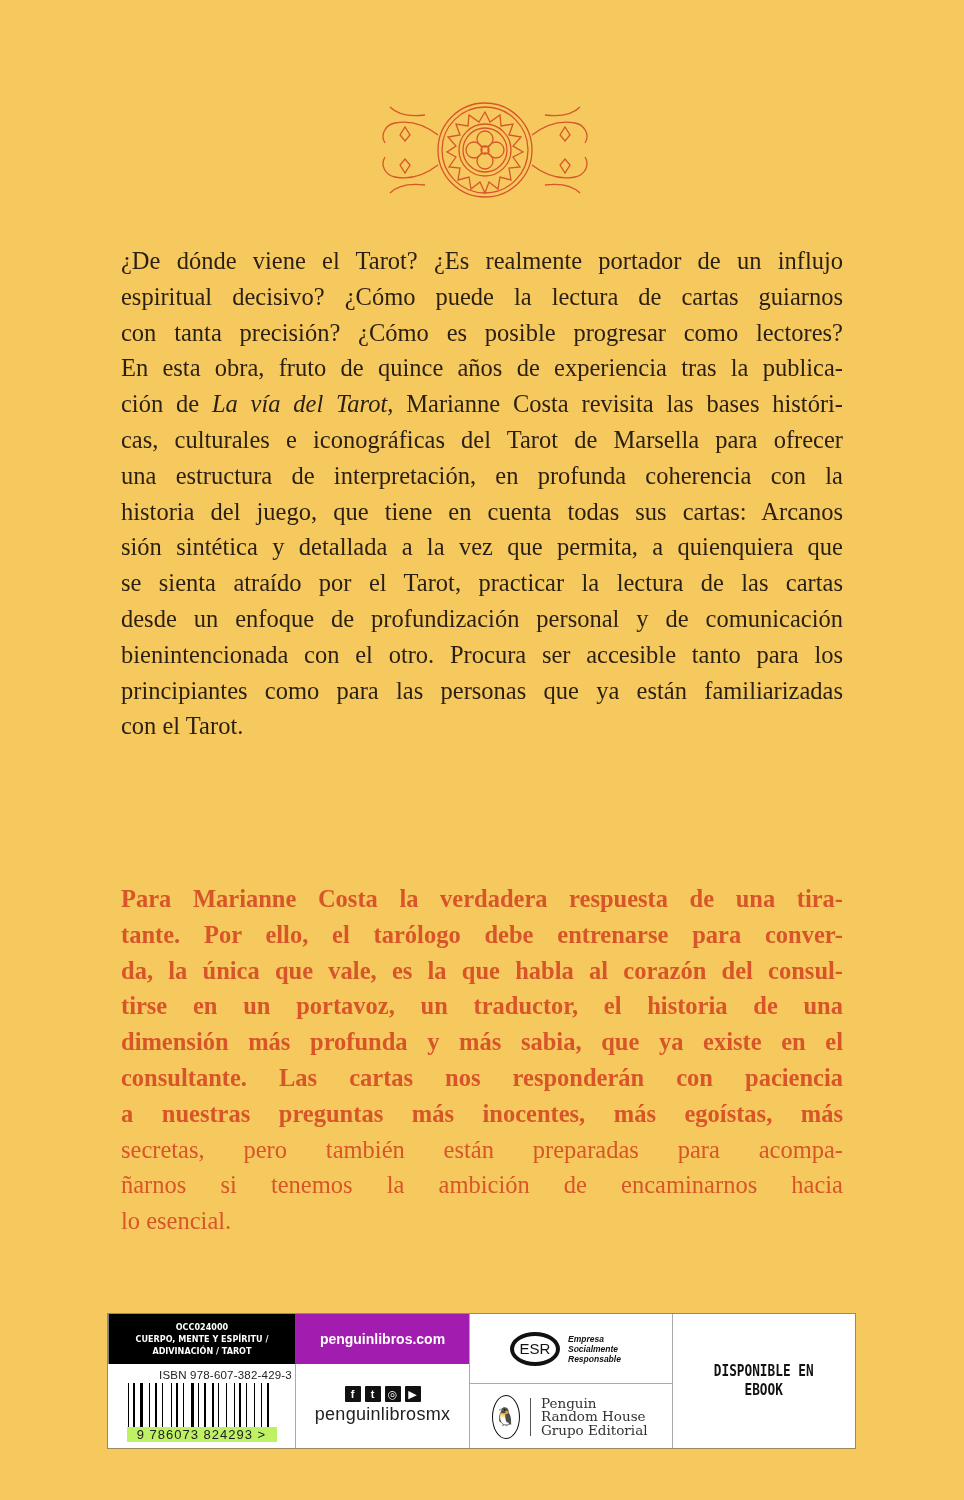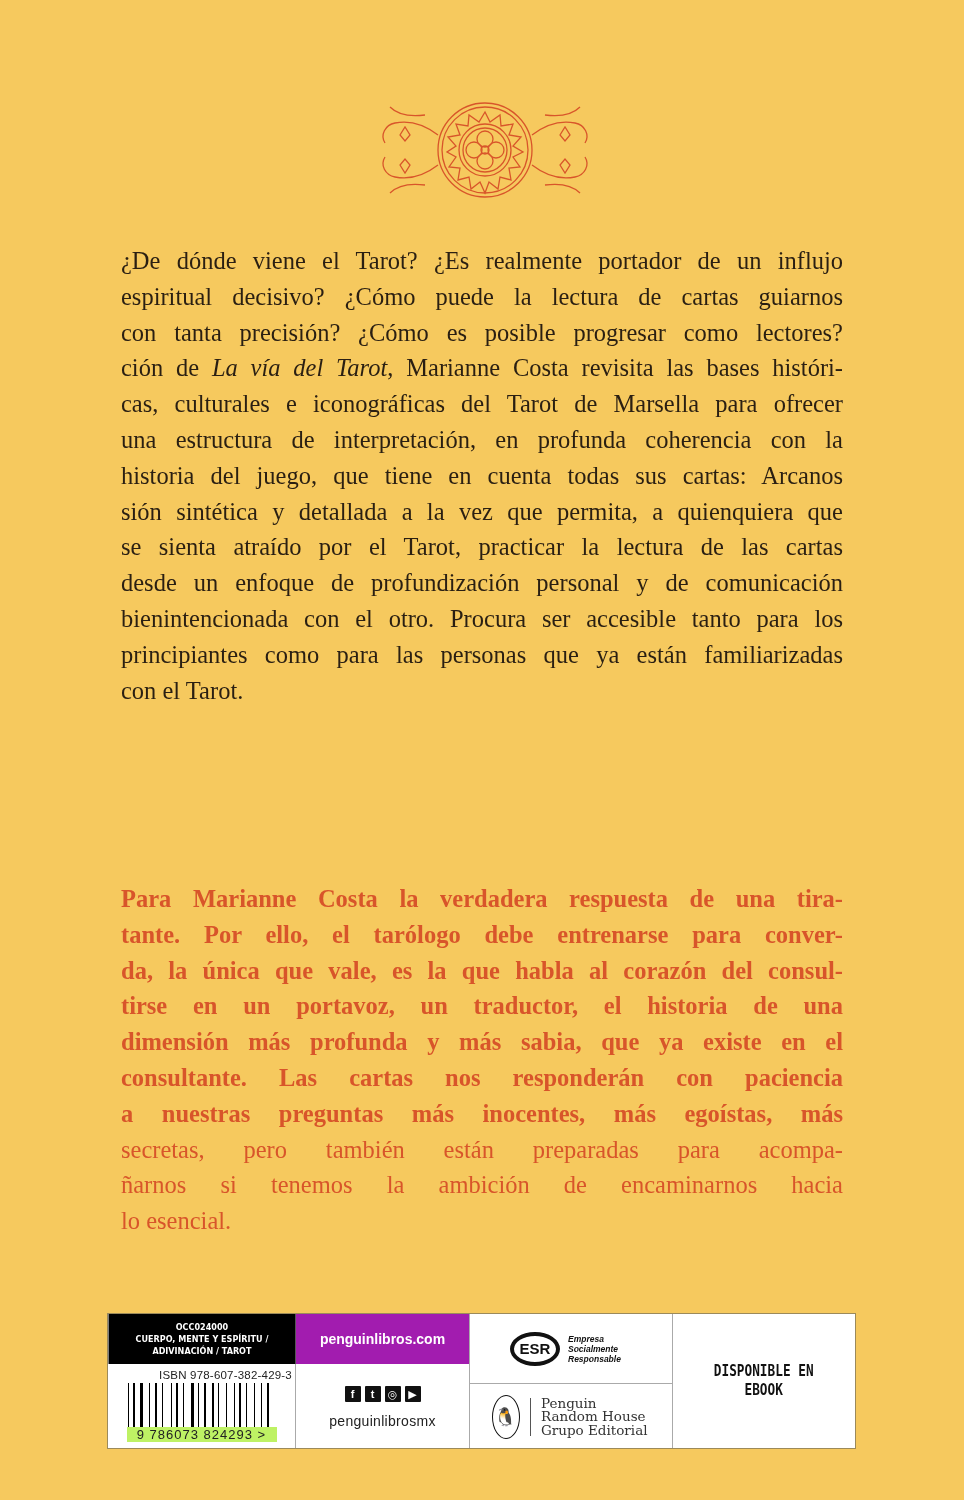--- a/index.html
+++ b/index.html
@@ -65,27 +65,27 @@
     .barcode { display: flex; justify-content: center; height: 48px; margin-top: 2px; padding: 0 20px; }
     .barcode span { display: inline-block; height: 100%; background: #000; }
     .barcode-num { font-size: 13px; color: #222; text-align: center; margin-top: -4px; letter-spacing: 1px; background: #bef264; position: relative; width: 150px; margin-left: auto; margin-right: auto;}
 
     .webbar { background: #a21caf; color: #fff; height: 50px; display:flex; align-items:center; justify-content:center; font-weight: bold; font-size: 14px; }
     .social { display: flex; justify-content: center; gap: 4px; margin-top: 22px; }
     .social span {
       width: 16px; height: 16px; background: #111; color: #fff; font-size: 11px; font-weight: bold;
       display: flex; align-items: center; justify-content: center; border-radius: 1px;
     }
-    .handle { text-align: center; font-size: 14px; color: #222; margin-top: 11px; letter-spacing: 0.3px; }
+    .handle { text-align: center; font-size: 18px; color: #222; margin-top: 2px; letter-spacing: 0.3px; }
 
     .esr { height: 69px; border-bottom: 1px solid #aaa; display: flex; align-items: center; padding-left: 40px; gap: 8px; }
     .esr-logo {
       width: 50px; height: 34px; border: 4px solid #111; border-radius: 50%;
       display: flex; align-items: center; justify-content: center;
-      font-weight: bold; font-size: 15px; color: #111; box-sizing: border-box;
+      font-weight: normal; font-size: 15px; color: #111; box-sizing: border-box;
     }
     .esr-text { font-style: italic; font-weight: bold; font-size: 8.5px; line-height: 10px; color: #111; }
     .prh { display: flex; align-items: center; padding-left: 22px; height: 66px; gap: 10px; }
     .prh-logo { width: 26px; height: 42px; border: 1.5px solid #111; border-radius: 50%; display:flex; align-items:center; justify-content:center; font-size: 18px; }
     .prh-sep { width: 1px; height: 38px; background: #555; }
     .prh-text { font-family: "DejaVu Serif", serif; font-size: 13.5px; line-height: 13.5px; color: #333; }
 
     .ebook { font-family: "DejaVu Sans Mono", monospace; font-weight: bold; font-size: 15px; line-height: 19px; text-align: center; color: #111; transform: scaleX(0.85); }
   </style>
 </head>
@@ -105,20 +105,21 @@
   <path d="M68,40 C55,30 40,25 25,28 C15,30 10,40 15,48 M68,70 C55,80 40,85 25,82 C15,80 10,70 15,62"></path>
   <path d="M162,40 C175,30 190,25 205,28 C215,30 220,40 215,48 M162,70 C175,80 190,85 205,82 C215,80 220,70 215,62"></path>
   <path d="M30,40 l5,-8 l5,8 l-5,6 z M30,70 l5,8 l5,-8 l-5,-6 z M190,40 l5,-8 l5,8 l-5,6 z M190,70 l5,8 l5,-8 l-5,-6 z"></path>
   <path d="M20,12 C28,20 40,22 55,20 M20,98 C28,90 40,88 55,90 M210,12 C202,20 190,22 175,20 M210,98 C202,90 190,88 175,90"></path>
 </svg>
 
 <div class="para para1">
   <span class="line">¿De dónde viene el Tarot? ¿Es realmente portador de un influjo</span>
   <span class="line">espiritual decisivo? ¿Cómo puede la lectura de cartas guiarnos</span>
   <span class="line">con tanta precisión? ¿Cómo es posible progresar como lectores?</span>
+  <span class="line">En esta obra, fruto de quince años de experiencia tras la publica-</span>
   <span class="line"><span>ción de </span><em>La vía del Tarot</em><span>, Marianne Costa revisita las bases históri-</span></span>
   <span class="line">cas, culturales e iconográficas del Tarot de Marsella para ofrecer</span>
   <span class="line">una estructura de interpretación, en profunda coherencia con la</span>
   <span class="line">historia del juego, que tiene en cuenta todas sus cartas: Arcanos</span>
   <span class="line">sión sintética y detallada a la vez que permita, a quienquiera que</span>
   <span class="line">se sienta atraído por el Tarot, practicar la lectura de las cartas</span>
   <span class="line">desde un enfoque de profundización personal y de comunicación</span>
   <span class="line">bienintencionada con el otro. Procura ser accesible tanto para los</span>
   <span class="line">principiantes como para las personas que ya están familiarizadas</span>
   <span class="line last">con el Tarot.</span>

